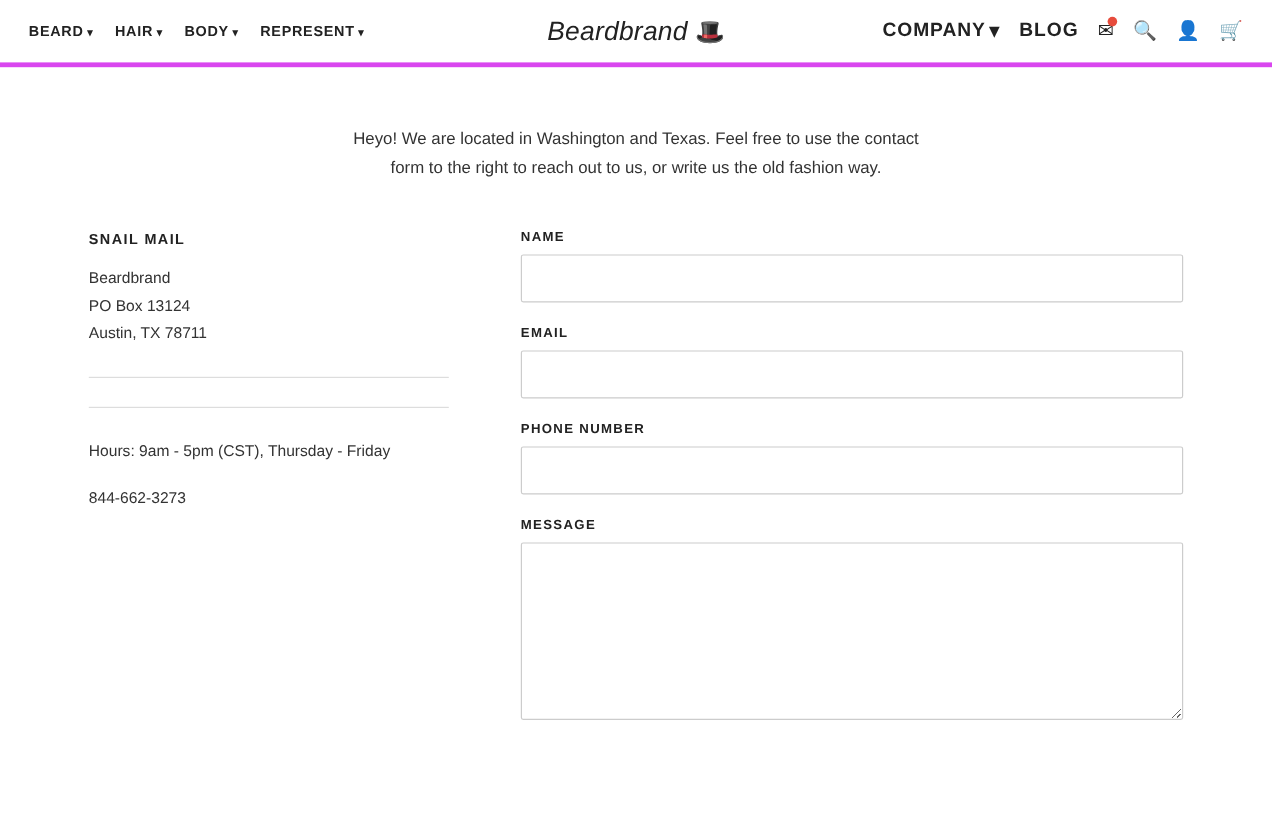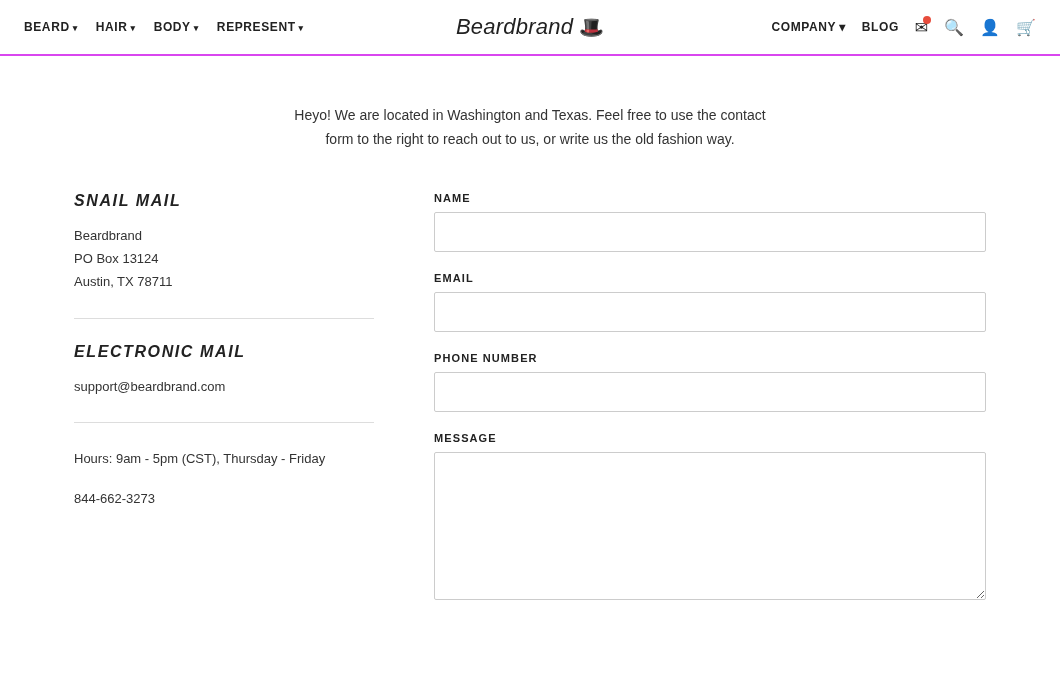--- a/index.html
+++ b/index.html
@@ -11,21 +11,21 @@
       font-size: 14px;
     }
 
     
     nav {
       display: flex;
       align-items: center;
       justify-content: space-between;
       padding: 0 24px;
       height: 56px;
-      border-bottom: 2px solid #d946ef;
+      border-bottom: 4px solid #d946ef;
       position: relative;
     }
 
     .nav-left {
       display: flex;
       align-items: center;
       gap: 18px;
     }
 
     .nav-item {
@@ -65,21 +65,21 @@
       font-size: 20px;
     }
 
     .nav-right {
       display: flex;
       align-items: center;
       gap: 16px;
     }
 
     .nav-right-item {
-      font-size: 12px;
+      font-size: 16px;
       font-weight: 600;
       letter-spacing: 0.05em;
       text-transform: uppercase;
       cursor: pointer;
       display: flex;
       align-items: center;
       gap: 3px;
       color: #222;
     }
 
@@ -129,26 +129,25 @@
       gap: 60px;
       align-items: flex-start;
     }
 
     
     .contact-left {
       flex: 0 0 300px;
     }
 
     .section-heading {
-      font-size: 16px;
+      font-size: 12px;
       font-weight: 700;
       letter-spacing: 0.1em;
       text-transform: uppercase;
       margin-bottom: 14px;
-      font-style: italic;
     }
 
     .section-text {
       font-size: 13px;
       line-height: 1.8;
       color: #333;
     }
 
     .section-text a {
       color: #333;
@@ -262,26 +261,20 @@
         <div class="section-heading">SNAIL MAIL</div>
         <div class="section-text">
           <span>Beardbrand</span><br>
           <span>PO Box 13124</span><br>
           <span>Austin, TX 78711</span>
         </div>
       </div>
 
       <hr class="section-divider">
 
-      <div>
-        <div class="section-heading">ELECTRONIC MAIL</div>
-        <div class="section-text">
-          <a href="#">support@beardbrand.com</a>
-        </div>
-      </div>
 
       <hr class="section-divider">
 
       <div>
         <div class="section-text">Hours: 9am - 5pm (CST), Thursday - Friday</div>
         <br>
         <div class="section-text">844-662-3273</div>
       </div>
 
     </div>

